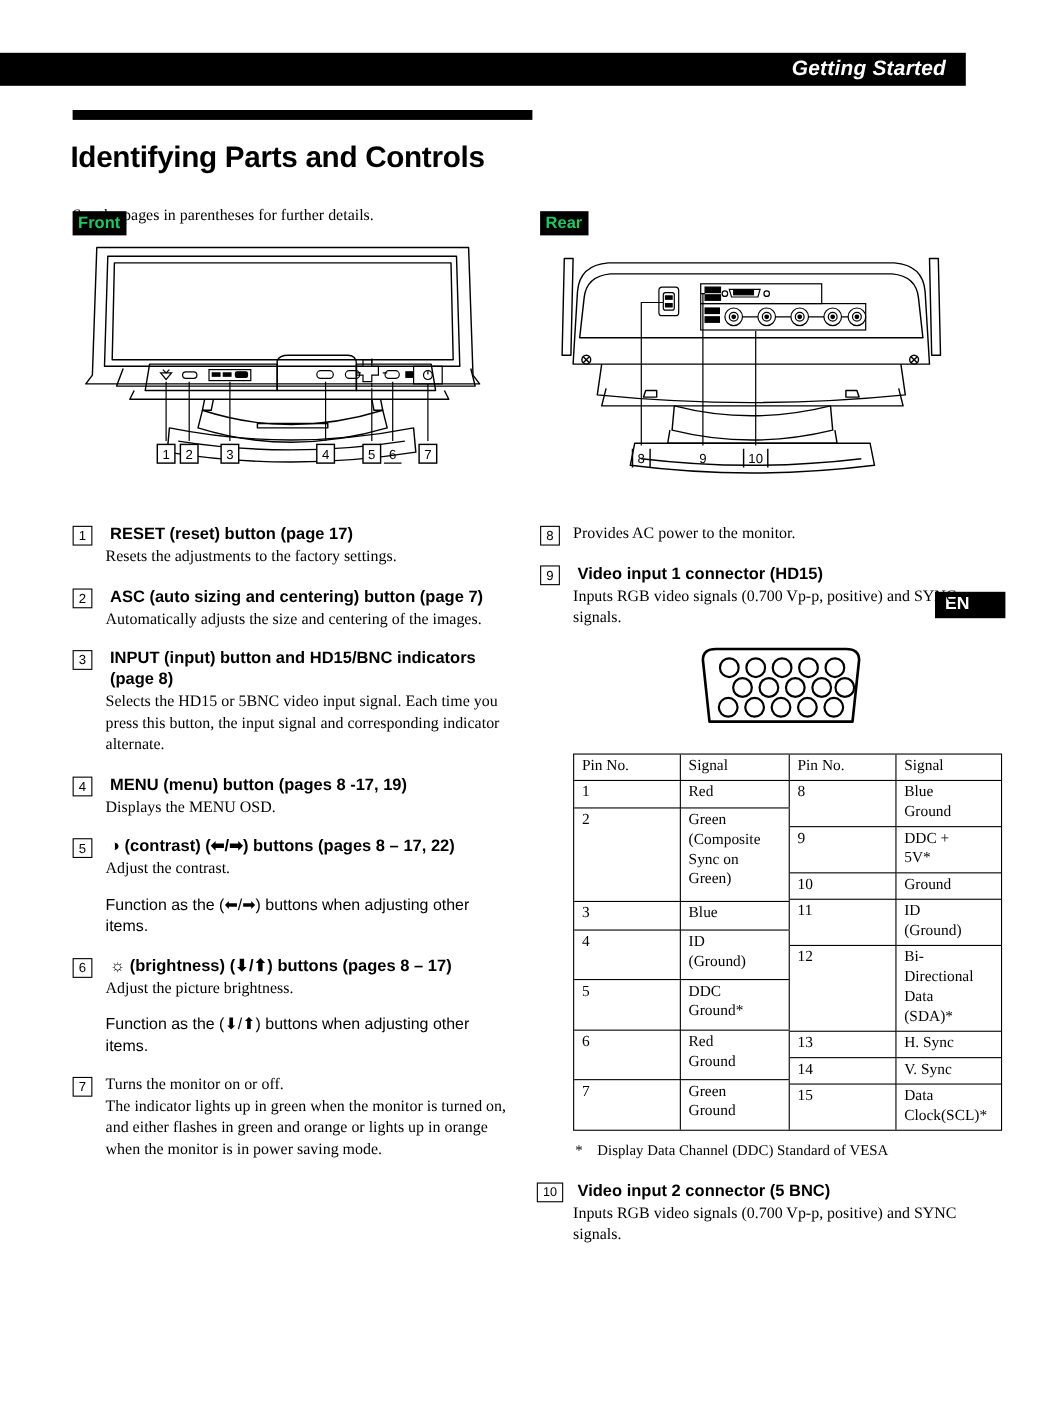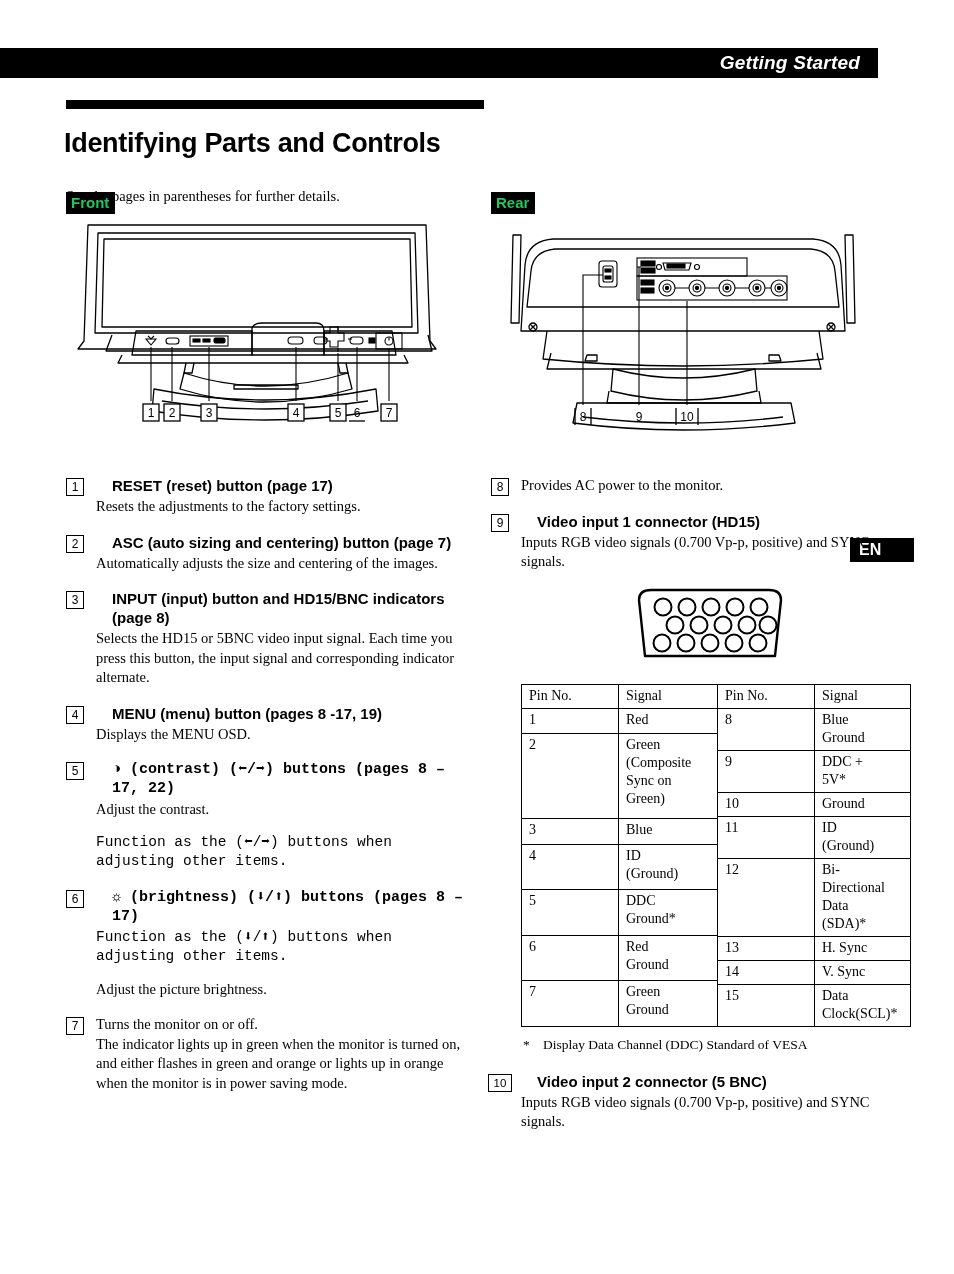--- a/index.html
+++ b/index.html
@@ -123,33 +123,33 @@
     font-weight: normal;
     line-height: 16px;
     text-align: center;
   }
   .item-num.wide { width: 22px; left: -3px; font-size: 11.5px; }
   .item-head {
     font-family: "Liberation Sans", "DejaVu Sans", sans-serif;
     font-weight: bold;
     font-size: 15px;
     line-height: 19px;
-    margin: 0 0 2px 16px;
+    margin: 0 0 2px 4px;
   }
   .item-body {
     font-size: 14.5px;
     line-height: 19.5px;
     margin: 0;
   }
   .item-body + .item-body { margin-top: 13px; }
 
   .items-left  { margin-top: 38px; }
   .items-right { margin-top: 38px; }
 
-  .glyph { font-family: Liberation Mono, monospace; }
+  .glyph { font-family: Liberation Sans, sans-serif; }
 
   
   .conn-fig { margin: 14px 0 0 104px; }
 
   
   .pin-tables {
     display: flex;
     margin-top: 14px;
     border: 1.2px solid #000000;
     width: 390px;
@@ -324,22 +324,22 @@
     <div class="item">
       <span class="item-num">5</span>
       <p class="item-head glyph">◑ (contrast) (⬅/➡) buttons (pages 8 – 17, 22)</p>
       <p class="item-body">Adjust the contrast.</p>
       <p class="item-body glyph">Function as the (⬅/➡) buttons when adjusting other items.</p>
     </div>
 
     <div class="item">
       <span class="item-num">6</span>
       <p class="item-head glyph">☼ (brightness) (⬇/⬆) buttons (pages  8 – 17)</p>
+      <p class="item-body">Adjust the picture brightness.</p>
       <p class="item-body glyph">Function as the (⬇/⬆) buttons when adjusting other items.</p>
-      <p class="item-body">Adjust the picture brightness.</p>
     </div>
 
     <div class="item">
       <span class="item-num">7</span>
       <p class="item-body" style="white-space:pre-line">Turns the monitor on or off.
 The indicator lights up in green when the monitor is turned on, and either flashes in green and orange or lights up in orange when the monitor is in power saving mode.</p>
     </div>
 
   </div>
 </div>

